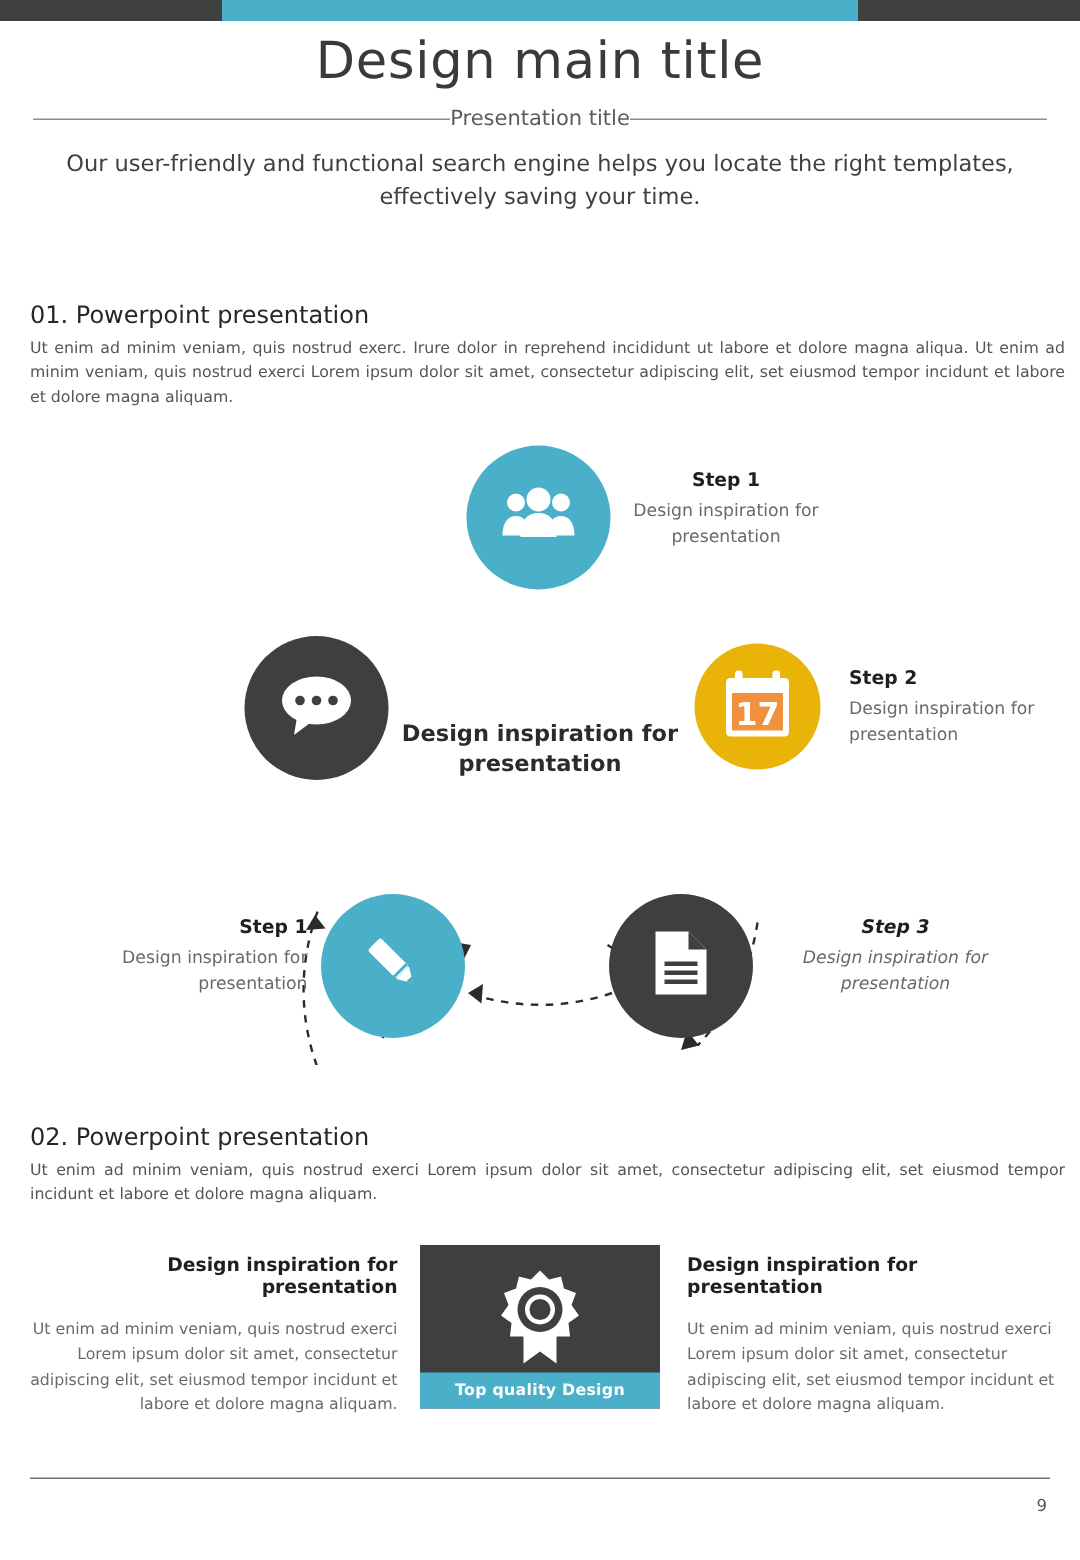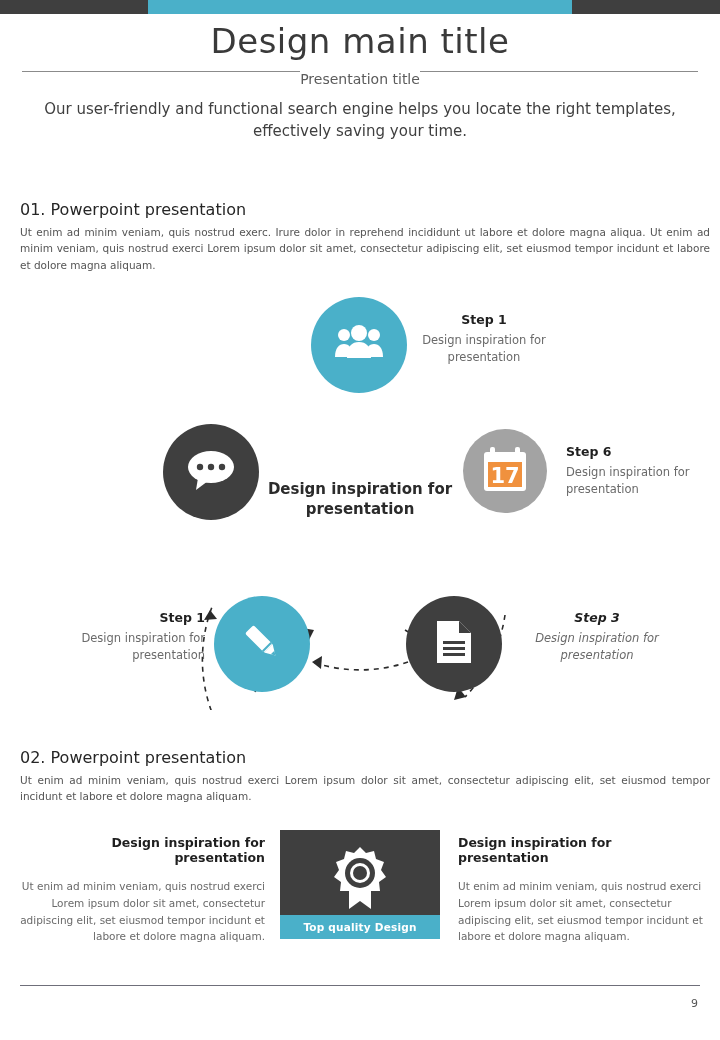--- a/index.html
+++ b/index.html
@@ -16,21 +16,21 @@
   .topbar { position:absolute; top:0; left:0; width:720px; height:14px; background:#3f3f3f; }
   .topbar-accent { position:absolute; top:0; left:148px; width:424px; height:14px; background:#4ab0c9; }
 
   
   .title-block { position:absolute; top:22px; left:0; width:720px; text-align:center; }
   .main-title {
     font-size:34px; font-weight:400; color:#3a3a3a; letter-spacing:.5px;
     line-height:1.15;
   }
   .sub-row {
-    margin-top:10px; display:flex; justify-content:center; 
+    margin-top:10px; display:flex; align-items:center; justify-content:center; 
     padding:0 18px;
   }
   .rule { height:1px; background:#8b8b8b; flex:1 1 auto; }
   .rule-left { max-width:278px; }
   .rule-right { max-width:278px; }
   .sub-title { font-size:14px; color:#5b5b5b; white-space:nowrap; }
   .lead {
     margin-top:12px; padding:0 36px;
     font-size:15px; color:#3f3f3f; line-height:1.45;
   }
@@ -45,21 +45,21 @@
     font-size:10.5px; color:#555555; line-height:1.55; text-align:justify;
   }
 
   
   .diagram { position:absolute; left:0; top:280px; width:720px; height:430px; }
   .diagram svg { position:absolute; left:0; top:0; }
 
   .node { position:absolute; border-radius:50%; display:flex; align-items:center; justify-content:center; }
   .node svg { position:static; }
   .n-teal { background:#4ab0c9; }
-  .n-orange { background:#a3a3a3; }
+  .n-orange { background:#eab308; }
   .n-dark  { background:#3f3f3f; }
 
   .step-label { position:absolute; font-size:11.5px; line-height:1.45; }
   .step-label .t { font-weight:bold; color:#1f1f1f; font-size:12.5px; display:block; margin-bottom:3px; }
   .step-label .d { color:#6a6a6a; display:block; }
 
   .center-text {
     position:absolute; width:220px; text-align:center;
     font-size:15px; font-weight:bold; color:#2b2b2b; line-height:1.3;
   }
@@ -151,21 +151,21 @@
         <svg width="44" height="46" viewBox="0 0 44 46">
           <rect x="7" y="1" width="5" height="9" rx="2" fill="#ffffff"></rect>
           <rect x="32" y="1" width="5" height="9" rx="2" fill="#ffffff"></rect>
           <rect x="1" y="6" width="42" height="39" rx="3" fill="#ffffff"></rect>
           <rect x="5" y="16" width="34" height="25" fill="#f0913e"></rect>
           <text x="22" y="37" font-family="DejaVu Sans, sans-serif" font-size="21" font-weight="bold" fill="#ffffff" text-anchor="middle">17</text>
         </svg>
       </span>
     </div>
     <div class="step-label" style="left:566px; top:163px; width:130px; text-align:left;">
-      <span class="t">Step 6</span>
+      <span class="t">Step 2</span>
       <span class="d">Design inspiration for presentation</span>
     </div>
 
     <div class="node n-dark" style="left:406px; top:316px; width:96px; height:96px;">
       <span>
         <svg width="38" height="46" viewBox="0 0 38 46">
           <path d="M2 2 H24 L36 14 V44 H2 Z" fill="#ffffff"></path>
           <path d="M24 2 L36 14 H24 Z" fill="#3f3f3f"></path>
           <g fill="#3f3f3f">
             <rect x="8" y="22" width="22" height="3"></rect>

